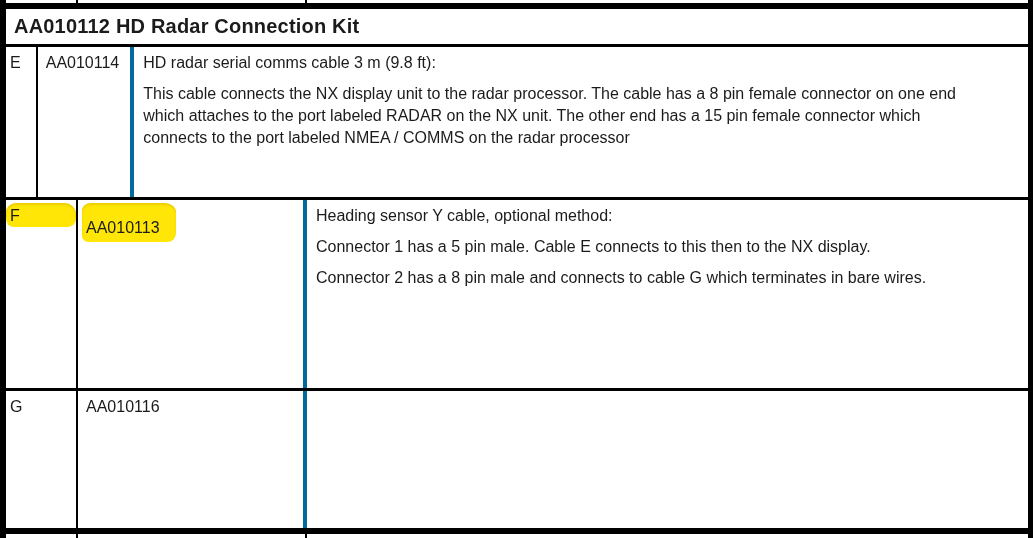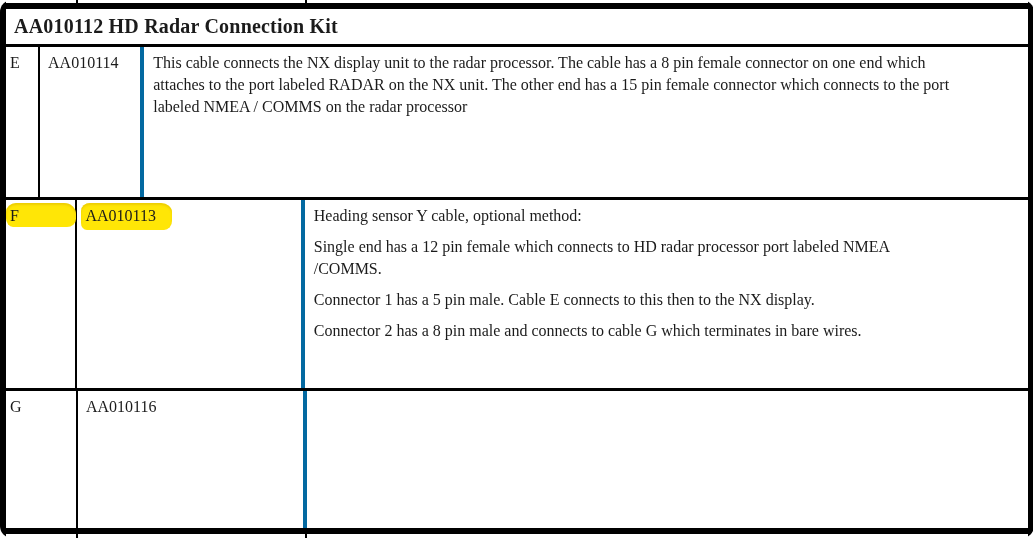--- a/index.html
+++ b/index.html
@@ -1,24 +1,23 @@
 <!DOCTYPE html>
 <html><head>
 <meta charset="utf-8">
 <style>
   html, body { margin: 0; padding: 0; background: #ffffff; }
   .page {
     position: relative;
     width: 1034px;
     height: 538px;
     background: #ffffff;
-    font-family: Liberation Serif, serif;
+    font-family: Liberation Sans, sans-serif;
     color: #1b1b1b;
     overflow: hidden;
-    border-radius: 12px;
   }
   
   .sliver { position: absolute; left: 0; width: 1034px; background: #fff; }
   .sliver-top { top: 0; height: 3px; }
   .sliver-bottom { bottom: 0; height: 4px; }
   .vline { position: absolute; top: 0; bottom: 0; background: #000; }
   .vl-a { left: 0; width: 6px; }
   .vl-b { left: 76px; width: 2px; }
   .vl-c { left: 305px; width: 2px; }
   .vl-d { left: 1028px; width: 5px; }
@@ -89,21 +88,21 @@
     background: #ffe606;
     border-radius: 10px 12px 9px 7px / 9px 11px 8px 9px;
     box-shadow: inset 0 2px 2px rgba(216, 178, 0, 0.45);
     z-index: 0;
   }
   .hl-part {
     position: relative;
     z-index: 1;
     display: inline-block;
     background: #ffe606;
-    padding: 2px 16px 3px 4px;
+    padding: 14px 16px 3px 4px;
     margin: -2px 0 0 -4px;
     border-radius: 9px 11px 8px 6px / 8px 9px 9px 7px;
     box-shadow: inset 0 2px 2px rgba(216, 178, 0, 0.45);
     line-height: 22px;
   }
 </style>
 </head>
 <body>
 
 <div class="page">
@@ -120,35 +119,35 @@
     <div class="title-row">AA010112 HD Radar Connection Kit</div>
 
     <div class="row row-e">
       <div class="cell cell-letter">
         <span class="letter-text">E</span>
       </div>
       <div class="cell cell-part">
         <span class="part-text">AA010114</span>
       </div>
       <div class="cell cell-desc">
+        <p>HD radar serial comms cable 3 m (9.8 ft):</p>
         <p>This cable connects the NX display unit to the radar processor. The cable has a 8 pin female connector on one end which attaches to the port labeled RADAR on the NX unit. The other end has a 15 pin female connector which connects to the port labeled NMEA / COMMS on the radar processor</p>
       </div>
     </div>
 
     <div class="row row-f">
       <div class="cell cell-letter">
         <span class="hl-letter" style="background: rgb(255, 230, 6);"></span>
         <span class="letter-text">F</span>
       </div>
       <div class="cell cell-part">
         <span class="part-text hl-part" style="background: rgb(255, 230, 6);"><span>AA010113</span></span>
       </div>
       <div class="cell cell-desc">
         <p>Heading sensor Y cable, optional method:</p>
-        <p>Single end has a 12 pin female which connects to HD radar processor port labeled NMEA /COMMS.</p>
         <p>Connector 1 has a 5 pin male. Cable E connects to this then to the NX display.</p>
         <p>Connector 2 has a 8 pin male and connects to cable G which terminates in bare wires.</p>
       </div>
     </div>
 
     <div class="row row-g">
       <div class="cell cell-letter">
         <span class="letter-text">G</span>
       </div>
       <div class="cell cell-part">

